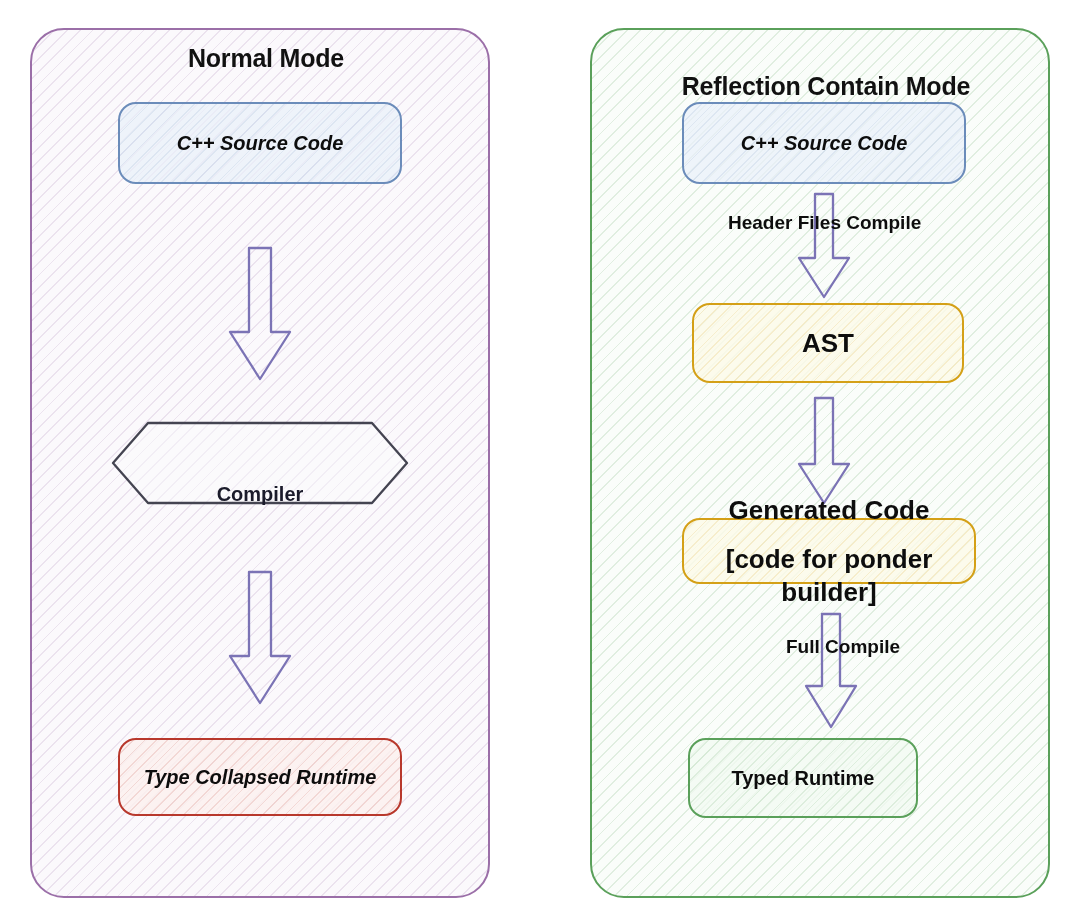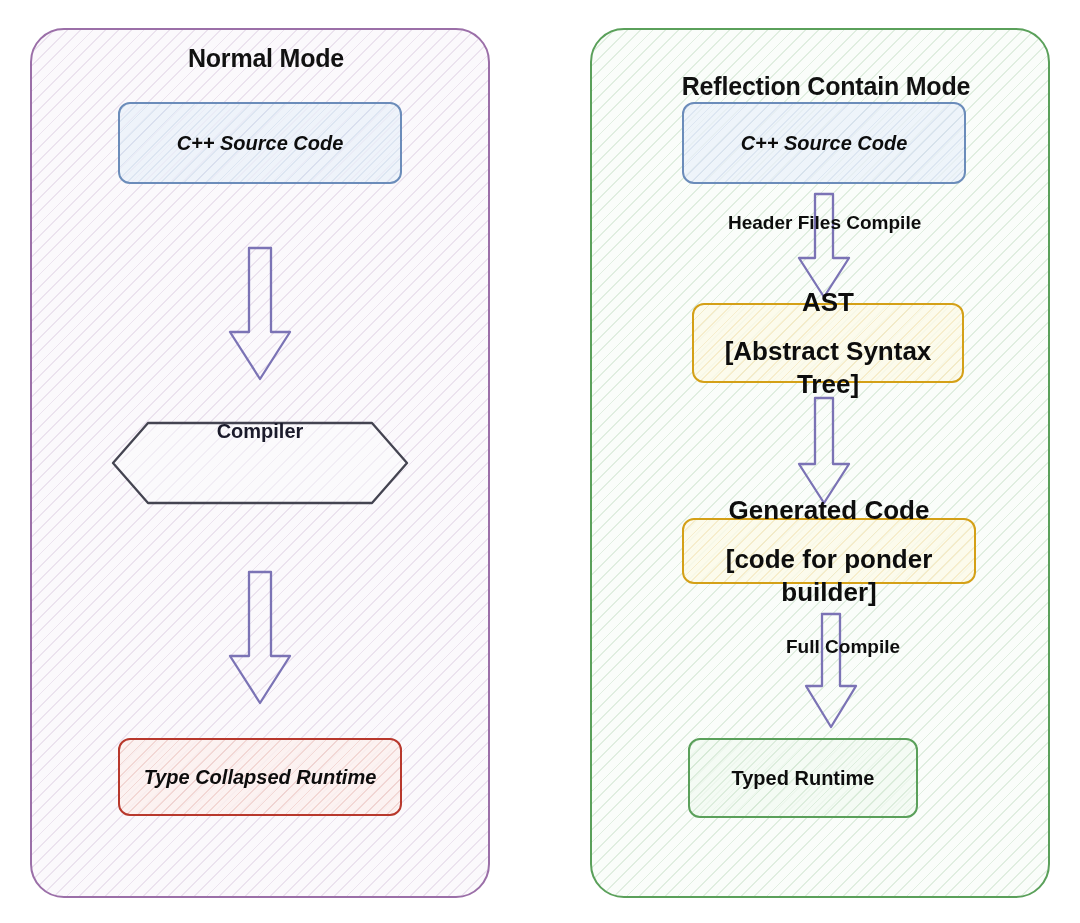--- a/index.html
+++ b/index.html
@@ -70,21 +70,21 @@
 
   
   .node {
     position: absolute;
     box-sizing: border-box;
     display: flex;
     flex-direction: column;
     align-items: center;
     justify-content: center;
     text-align: center;
-    border-radius: 12px;
+    border-radius: 18px;
     color: #0d0d0d;
     font-weight: bold;
     line-height: 1.25;
   }
 
   
   .node-source {
     border: 2.2px solid #6b8cba;
     background-color: rgba(233,240,249,0.72);
     background-image: repeating-linear-gradient(
@@ -135,21 +135,21 @@
        rgba(90,160,90,0.15) 1.3px,
        rgba(255,255,255,0) 1.3px,
        rgba(255,255,255,0) 8px);
     font-size: 20px;
   }
 
   
   .node-hex {
     position: absolute;
     display: flex;
-    align-items: flex-start;
+    align-items: flex-end;
     justify-content: center;
     font-weight: bold;
     font-size: 20px;
     color: #1b1b2b;
   }
   .node-hex svg { position: absolute; left: 0; top: 0; }
   .node-hex span { position: relative; z-index: 2; }
 
   
   .arrow {
@@ -212,21 +212,20 @@
 
   <div class="arrow" style="left:793px; top:192px; width:62px; height:108px;">
     <svg width="62" height="108" viewBox="0 0 62 108">
       <polygon points="22,2 40,2 40,66 56,66 31,105 6,66 22,66" fill="none" stroke="#7b73b5" stroke-width="2.3" stroke-linejoin="round"></polygon>
     </svg>
   </div>
   <div class="edge-label" style="left:728px; top:212px;">Header Files Compile</div>
 
   <div class="node node-amber" style="left:692px; top:303px; width:272px; height:80px;">
     <span>AST</span>
-    <span>[Abstract Syntax Tree]</span>
   </div>
 
   <div class="arrow" style="left:793px; top:396px; width:62px; height:110px;">
     <svg width="62" height="110" viewBox="0 0 62 110">
       <polygon points="22,2 40,2 40,68 56,68 31,107 6,68 22,68" fill="none" stroke="#7b73b5" stroke-width="2.3" stroke-linejoin="round"></polygon>
     </svg>
   </div>
 
   <div class="node node-amber" style="left:682px; top:518px; width:294px; height:66px;">
     <span>Generated Code</span>

